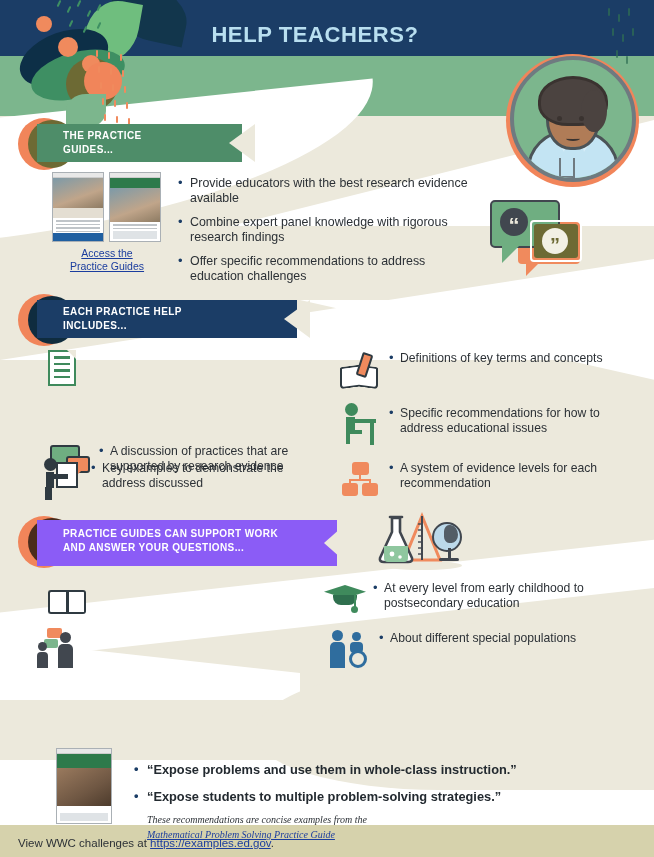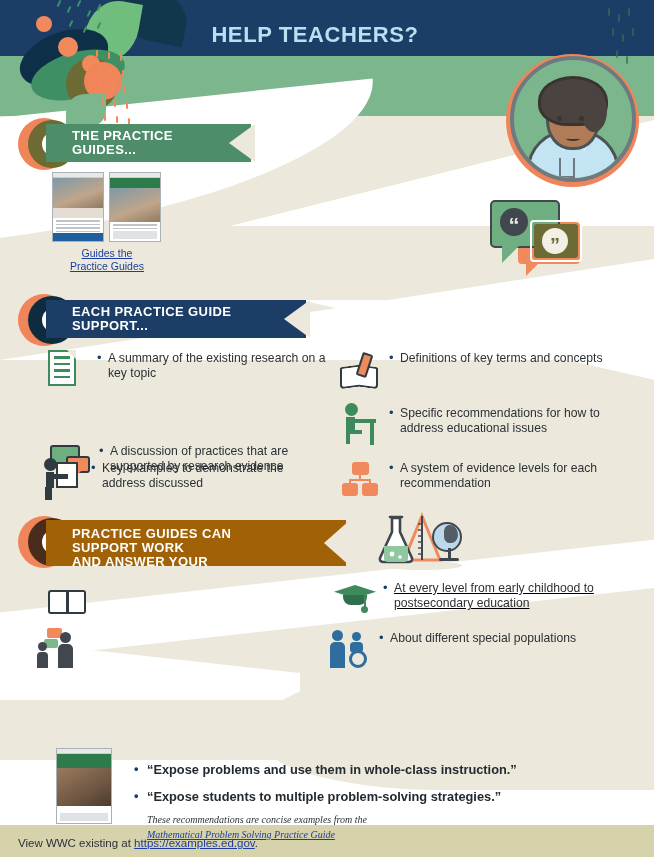--- a/index.html
+++ b/index.html
@@ -188,25 +188,25 @@
   }
   .knob-mid {
     position: absolute; left: 28px; top: 2px;
     width: 48px; height: 48px; border-radius: 50%;
   }
   .knob-hole {
     position: absolute; left: 42px; top: 14px;
     width: 24px; height: 24px; border-radius: 50%; background: #ffffff;
   }
   .ribbon {
-    position: absolute; left: 46px; top: 6px;
+    position: absolute; left: 37px; top: 6px;
     height: 38px;
     display: flex; align-items: center;
     padding: 0 56px 0 26px;
-    color: #ffffff; font-weight: 700; font-size: 13px;
+    color: #ffffff; font-weight: 700; font-size: 10px;
     letter-spacing: .4px; line-height: 14px;
     clip-path: polygon(0 0, 100% 0, 100% 100%, 0 100%, 0 100%);
   }
   .ribbon.two-line { height: 46px; top: 4px; }
   .ribbon-notch {
     position: absolute; top: 6px; width: 26px; height: 38px;
     background: #ece9dc;
     clip-path: polygon(100% 0, 0 50%, 100% 100%);
   }
   .ribbon-notch.two-line { height: 46px; top: 4px; }
@@ -216,21 +216,21 @@
   .th-green .knob-outer { background: #f1855a; }
   .th-green .knob-mid { background: #4e8d69; }
   .th-green .knob-mid.olive { background: #6d6a34; }
 
   
   .th-navy .ribbon { background: #1b3d66; }
   .th-navy .knob-outer { background: #f1855a; }
   .th-navy .knob-mid { background: #0f2c3f; }
 
   
-  .th-dark .ribbon { background: #a16207; }
+  .th-dark .ribbon { background: #8b5cf6; }
   .th-dark .knob-outer { background: #f1855a; }
   .th-dark .knob-mid { background: #4a2c1d; }
 
   
   .bullets { list-style: none; }
   .bullets li {
     position: relative; padding-left: 12px;
     font-size: 12.4px; line-height: 15px; color: #2c3136;
     margin-bottom: 9px;
   }
@@ -499,55 +499,59 @@
       <div class="ch-title green"></div>
       <div class="ch-photo" style="height:34px;"></div>
       <div class="ch-text">
           <i></i>
           <i></i>
         </div>
       <div class="ch-foot"></div>
     </div>
   </div>
   <a class="link" href="#" style="position:absolute; left:52px; top:247px; width:110px;">
-    <span>Guides the</span><br>
+    <span>Access the</span><br>
     <span>Practice Guides</span>
   </a>
 
+  <ul class="bullets" style="position:absolute; left:178px; top:176px; width:290px;">
+    <li>Provide educators with the best research evidence available</li>
+    <li>Combine expert panel knowledge with rigorous research findings</li>
+    <li>Offer specific recommendations to address education challenges</li>
+  </ul>
 
   <div class="ic-quote" style="position:absolute; left:490px; top:200px;">
     <div class="q-or"></div>
     <div class="q-gr"></div>
     <div class="q-mark1">“</div>
     <div class="q-olive"></div>
     <div class="q-wrap2"></div>
     <div class="q-mark2">”</div>
   </div>
 
   <div class="section th-navy" style="top:294px;">
     <div class="banner-row">
       <div class="knob-outer"></div>
       <div class="knob-mid"></div>
       <div class="knob-hole"></div>
-      <div class="ribbon" style="width:260px;">EACH PRACTICE GUIDE SUPPORT...</div>
+      <div class="ribbon" style="width:260px;">EACH PRACTICE HELP INCLUDES...</div>
       <div class="ribbon-notch" style="left:284px;"></div>
     </div>
   </div>
 
   <div class="grid2" style="top:348px;">
     <div class="cell" style="left:48px; top:0px; width:280px;">
       <div class="icon">
         <div class="ic-doc" style="margin-top:2px;">
             <i></i>
             <i></i>
             <i></i>
             <i></i>
           </div>
       </div>
-      <div class="txt">A summary of the existing research on a key topic</div>
     </div>
     <div class="cell" style="left:340px; top:0px; width:290px;">
       <div class="icon">
         <div class="ic-bookpen" style="margin-top:6px;">
           <div class="bp-left"></div>
             <div class="bp-right"></div>
             <div class="bp-pen"></div>
         </div>
       </div>
       <div class="txt">Definitions of key terms and concepts</div>
@@ -643,21 +647,21 @@
   <div class="grid2" style="top:578px;">
     <div class="cell" style="left:48px; top:0px; width:280px;">
       <div class="icon">
         <div class="ic-book" style="margin-top:6px;">
           <div class="bk-l"></div>
             <div class="bk-r"></div>
             <div class="bk-spine"></div>
         </div>
       </div>
     </div>
-    <div class="cell" style="left:334px; top:0px; width:300px;text-decoration:underline;">
+    <div class="cell" style="left:324px; top:0px; width:300px;">
       <div class="icon">
         <div class="ic-cap" style="margin-top:4px;">
           <div class="cp-top"></div>
             <div class="cp-base"></div>
             <div class="cp-tass"></div>
             <div class="cp-ball"></div>
         </div>
       </div>
       <div class="txt">At every level from early childhood to postsecondary education</div>
     </div>
@@ -699,16 +703,16 @@
   <ul class="ex-list" style="position:absolute; left:134px; top:762px; width:420px;">
     <li>“Expose problems and use them in whole-class instruction.”</li>
     <li>“Expose students to multiple problem-solving strategies.”</li>
   </ul>
   <div class="ex-note" style="position:absolute; left:134px; top:812px; width:420px;">
     <span>These recommendations are concise examples from the</span><br>
     <a href="#">Mathematical Problem Solving Practice Guide</a>
   </div>
 
   <div class="footer-text">
-    <span>View WWC existing at </span><a href="#">https://examples.ed.gov</a><span>.</span>
+    <span>View WWC challenges at </span><a href="#">https://examples.ed.gov</a><span>.</span>
   </div>
 
 </div>
 
 </body></html>

